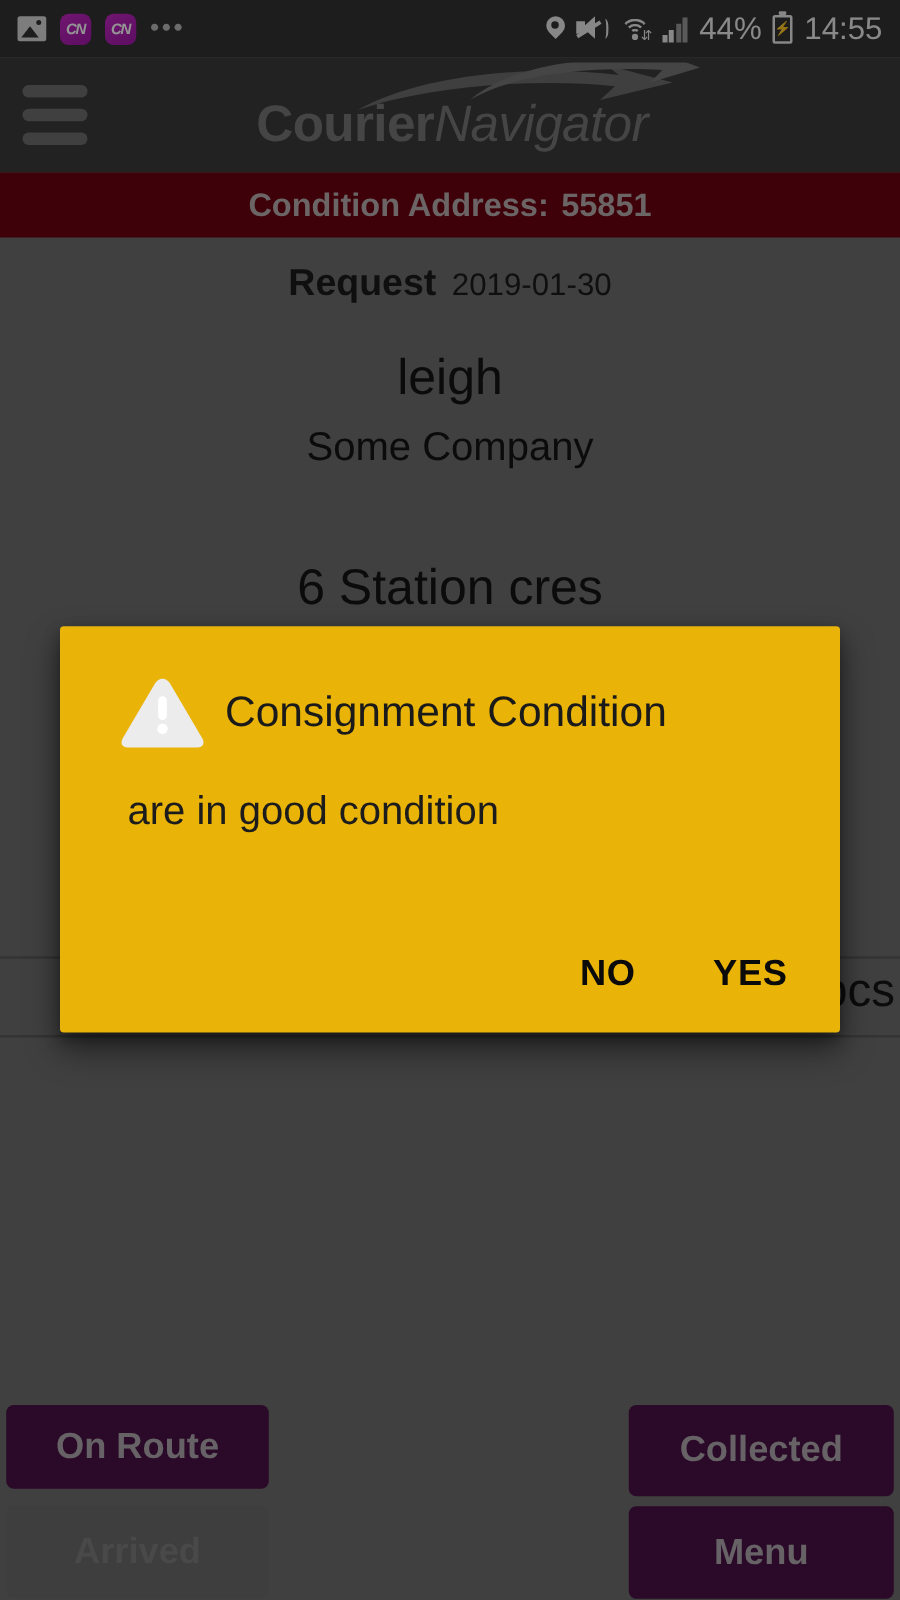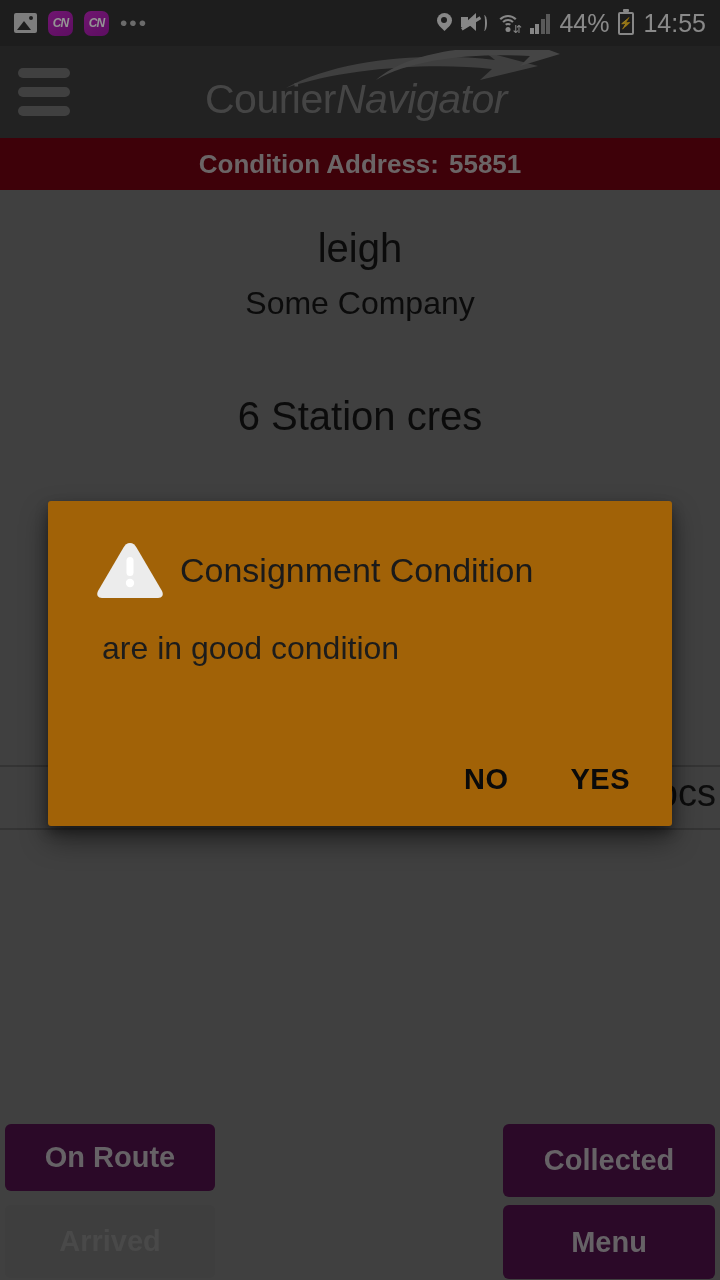--- a/index.html
+++ b/index.html
@@ -98,21 +98,21 @@
   .logo-wrap {
     position:absolute; left:0; top:0; width:720px; height:92px;
     display:flex; align-items:center; justify-content:center; pointer-events:none;
   }
   .logo { position:relative; height:92px; width:400px; }
   .logo svg { position:absolute; left:120px; top:4px; }
   .logo-text {
     position:absolute; left:45px; top:30px; font-size:41px; color:#787878;
     letter-spacing:-0.5px; white-space:nowrap;
   }
-  .logo-text .b { font-weight:normal; }
+  .logo-text .b { font-weight:bold; }
   .logo-text .i { font-style:italic; font-weight:normal;margin-top:36px; }
 
   
   .banner {
     position:absolute; top:138px; left:0; width:720px; height:52px;
     background:#6b0311; display:flex; align-items:center; justify-content:center;
     color:#b9aeb0; font-size:26px; font-weight:bold;
   }
   .banner .val { margin-left:10px; }
 
@@ -131,21 +131,21 @@
     position:absolute; top:582px; left:0; width:720px; text-align:right;
     padding-right:4px; font-size:38px; color:#161616;
   }
 
   
   .scrim { position:absolute; inset:0; background:rgba(0,0,0,0.42); }
 
   
   .dialog {
     position:absolute; left:48px; top:501px; width:624px; height:325px;
-    background:#a16207; border-radius:3px;
+    background:#eab308; border-radius:3px;
     box-shadow:0 14px 28px rgba(0,0,0,0.45), 0 6px 12px rgba(0,0,0,0.35);
   }
   .dlg-title-row { display:flex; align-items:center; padding:38px 0 0 46px; }
   .warn-tri { width:72px; height:62px; position:relative; flex:none; }
   .warn-tri svg { position:absolute; left:0; top:0; }
   .dlg-title { font-size:34px; color:#1a1a1a; margin-left:14px; }
   .dlg-msg { padding:28px 0 0 48px; font-size:32px; color:#1c1c1c; line-height:1.22; }
   .dlg-msg .ln2 { padding-left:6px; }
   .dlg-actions {
     position:absolute; right:42px; bottom:30px; display:flex; align-items:center; gap:62px;
@@ -228,20 +228,24 @@
       </div>
     </div>
   </div>
 
   <div class="banner">
     <span>Condition Address:</span>
     <span class="val">55851</span>
   </div>
 
   <div class="content">
+    <div class="req-row">
+      <span class="lbl">Request</span>
+      <span class="date">2019-01-30</span>
+    </div>
     <div class="name">leigh</div>
     <div class="company">Some Company</div>
     <div class="street">6 Station cres</div>
     <div class="divider d1"></div>
     <div class="pcs-row">pcs</div>
     <div class="divider d2"></div>
   </div>
 
   <button class="btn primary btn-onroute">On Route</button>
   <button class="btn disabled btn-arrived">Arrived</button>

